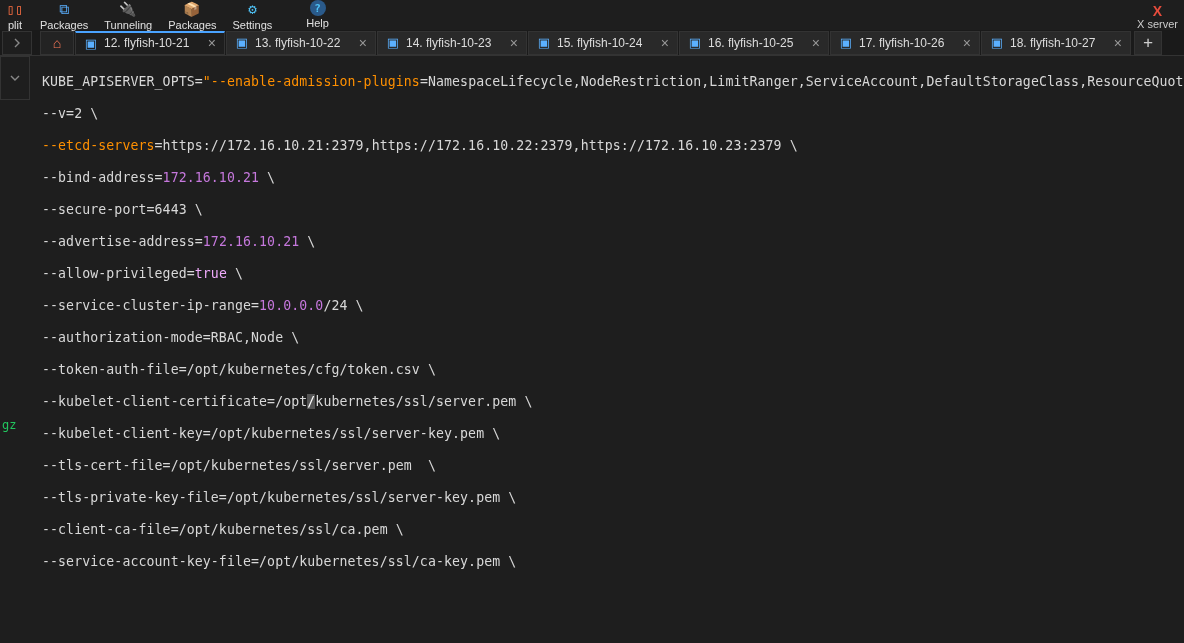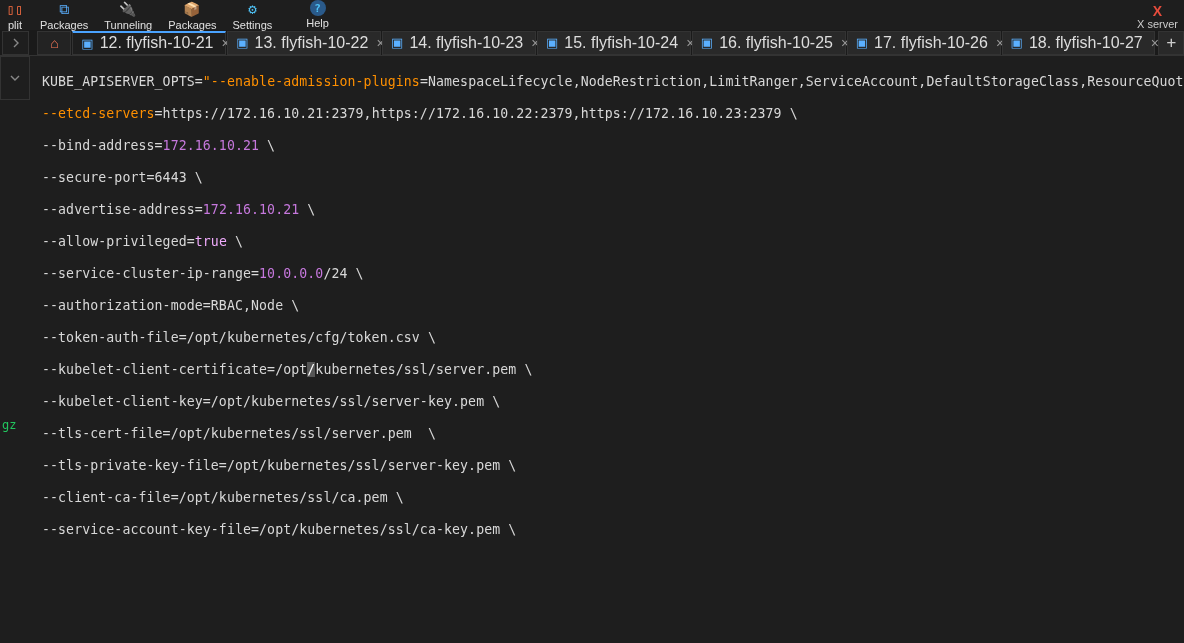--- a/index.html
+++ b/index.html
@@ -10,21 +10,21 @@
 .tool-label { font-size:11px; color:#e0e0e0; margin-top:1px; font-family:"Segoe UI",sans-serif; }
 .xserver { position:absolute; right:6px; top:4px; display:flex; flex-direction:column; align-items:center; font-size:11px; cursor:pointer; font-family:"Segoe UI",sans-serif; }
 .xserver-x { color:#e74c3c; font-weight:bold; font-size:14px; line-height:14px; }
 .tab-bar { display:flex; align-items:center; height:26px; background:#1a1a1a; border-bottom:1px solid #333; padding-left:2px; }
 .left-slot { width:30px; height:24px; background:#1e1e1e; border:1px solid #333; margin-right:8px; display:flex; align-items:center; justify-content:center; cursor:pointer; }
 .left-slot svg { width:10px; height:10px; fill:#888; }
 .tab { display:flex; align-items:center; height:24px; padding:0 8px; background:#292929; border:1px solid #333; margin-right:1px; min-width:150px; cursor:pointer; position:relative; font-family:"Segoe UI",sans-serif; }
 .tab.home { min-width:34px; background:#232323; justify-content:center; }
 .tab.active { background:#1e1e1e; border-top:2px solid #4aa3ff; }
 .tab-icon { width:14px; height:14px; margin-right:6px; display:inline-flex; align-items:center; justify-content:center; }
-.tab-label { font-size:16px; color:#ddd; flex:1; white-space:nowrap; }
+.tab-label { font-size:12px; color:#ddd; flex:1; white-space:nowrap; }
 .tab-close { margin-left:8px; color:#999; font-size:14px; line-height:14px; cursor:pointer; }
 .new-tab { width:28px; height:24px; background:#292929; border:1px solid #333; display:flex; align-items:center; justify-content:center; color:#ccc; font-size:16px; cursor:pointer; margin-left:2px; }
 .gutter { position:absolute; left:0; top:56px; width:30px; height:44px; background:#1e1e1e; border:1px solid #333; display:flex; align-items:center; justify-content:center; cursor:pointer; }
 .gutter svg { width:10px; height:10px; fill:#888; }
 .side-text { position:absolute; left:2px; top:418px; color:#22c55e; font-size:12px; }
 .terminal { position:absolute; left:42px; top:58px; right:2px; line-height:16px; font-size:13.2px; white-space:pre; letter-spacing:0.1px; }
 .ln { display:block; color:#d8d8d8; }
 .kw { color:#ff9000; }
 .ip  { color:#c678dd; }      
 .true { color:#f0abfc; }
@@ -114,20 +114,21 @@
 
 <div class="gutter">
   <svg viewBox="0 0 10 10">
       <path d="M1 3 L5 7 L9 3" stroke="#888" fill="none" stroke-width="1.4"></path>
     </svg>
 </div>
 <span class="side-text">gz</span>
 
 <div class="terminal">
 <span class="ln"><span>KUBE_APISERVER_OPTS</span>=<span class="kw">"</span><span class="kw">--enable-admission-plugins</span><span>=NamespaceLifecycle,NodeRestriction,LimitRanger,ServiceAccount,DefaultStorageClass,ResourceQuota \</span></span>
+<span class="ln">--v=2 \</span>
 <span class="ln"><span class="kw">--etcd-servers</span><span>=https://172.16.10.21:2379,https://172.16.10.22:2379,https://172.16.10.23:2379 \</span></span>
 <span class="ln"><span>--bind-address=</span><span class="ip">172.16.10.21</span><span> \</span></span>
 <span class="ln">--secure-port=6443 \</span>
 <span class="ln"><span>--advertise-address=</span><span class="ip">172.16.10.21</span><span> \</span></span>
 <span class="ln"><span>--allow-privileged=</span><span class="true">true</span><span> \</span></span>
 <span class="ln"><span>--service-cluster-ip-range=</span><span class="ip">10.0.0.0</span><span>/24 \</span></span>
 <span class="ln">--authorization-mode=RBAC,Node \</span>
 <span class="ln">--token-auth-file=/opt/kubernetes/cfg/token.csv \</span>
 <span class="ln"><span>--kubelet-client-certificate=/opt</span><span class="hl">/</span><span>kubernetes/ssl/server.pem \</span></span>
 <span class="ln">--kubelet-client-key=/opt/kubernetes/ssl/server-key.pem \</span>

